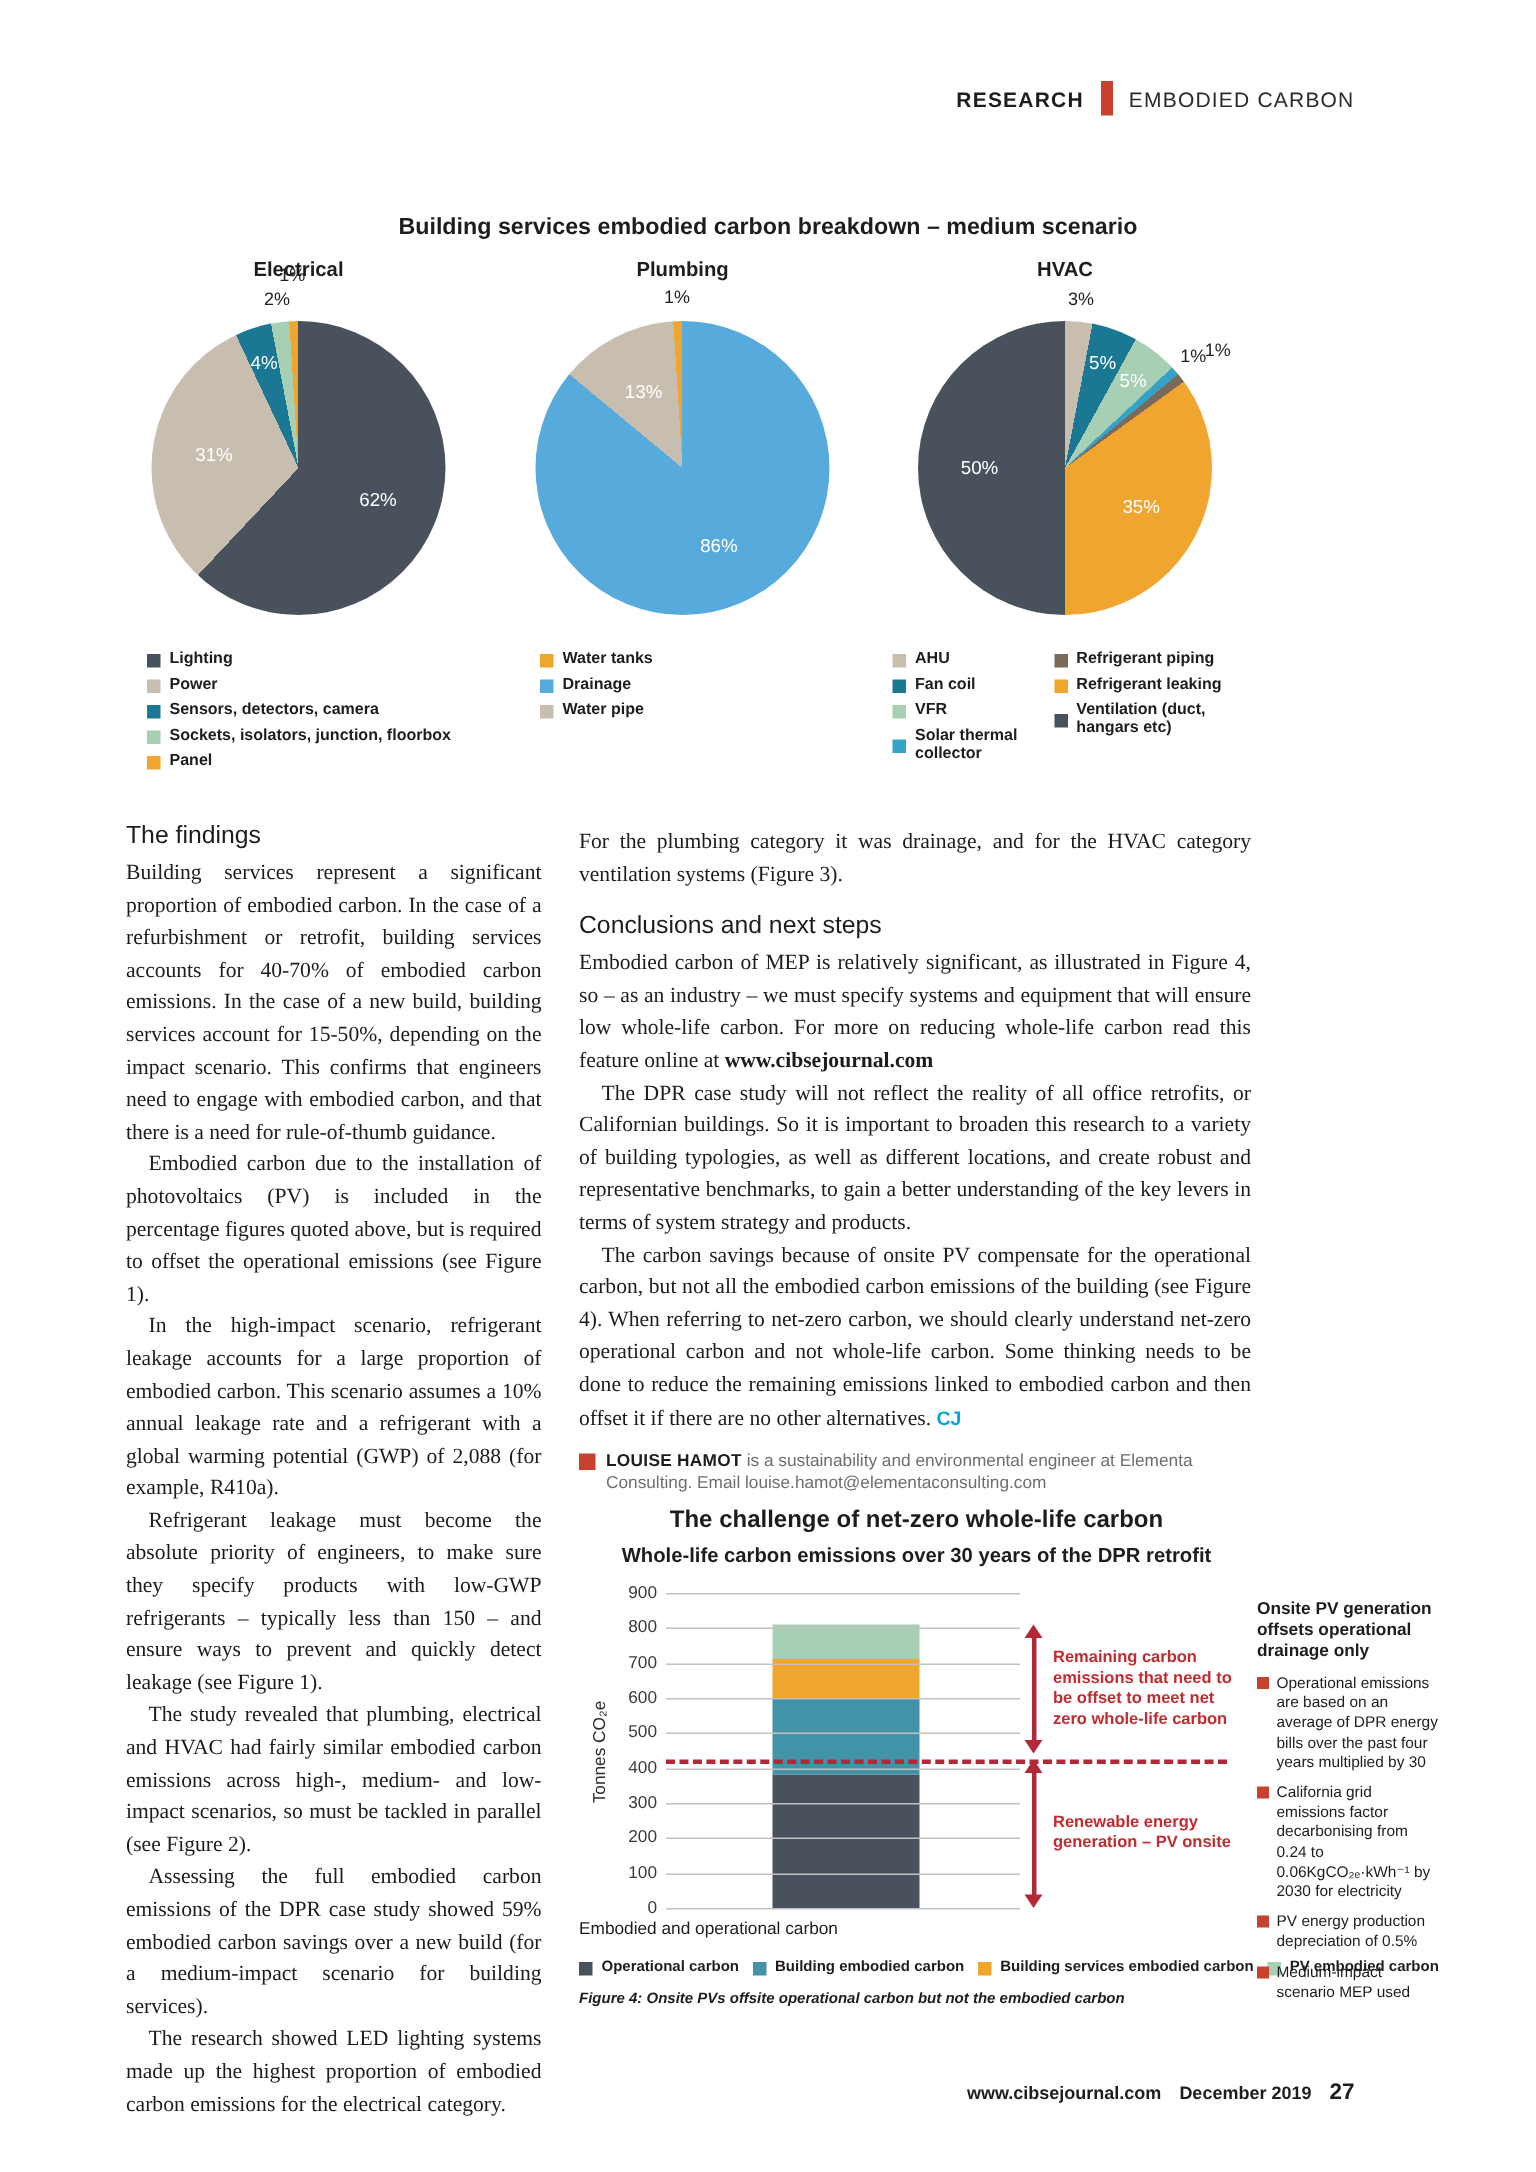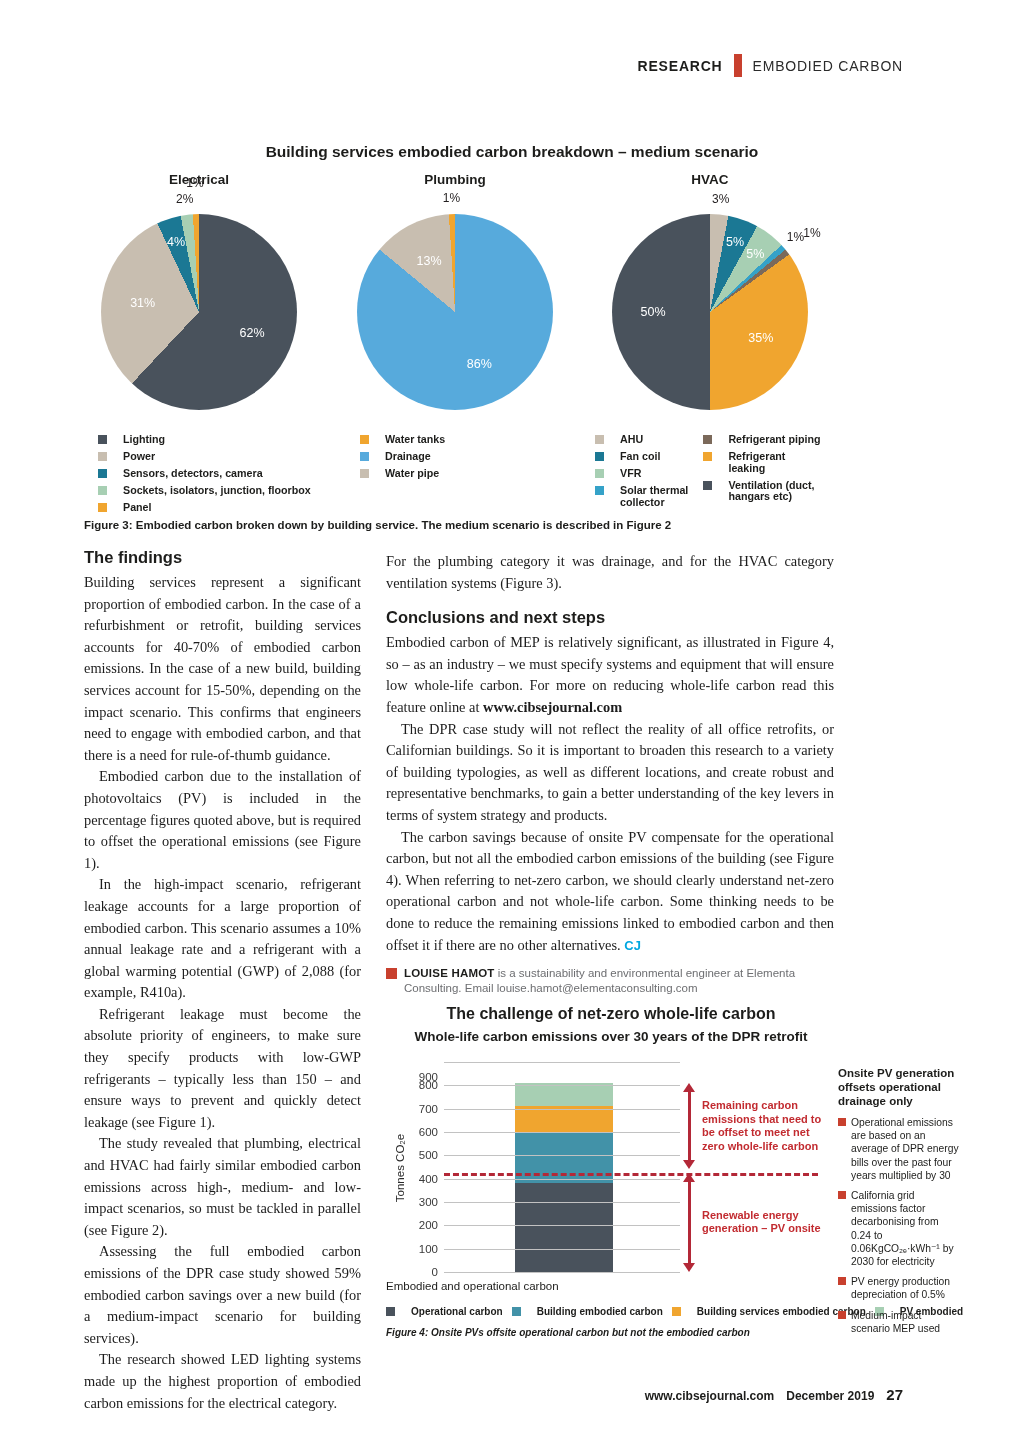--- a/index.html
+++ b/index.html
@@ -19,32 +19,32 @@
   .pie-widget{position:absolute;top:172px;width:230px;}
   .pie-widget h3{margin:0;text-align:center;font-size:13.5px;font-weight:bold;height:20px;}
   .pie-wrap{position:relative;width:240px;height:240px;margin-left:-5px;}
   .pie-canvas{position:absolute;left:22px;top:22px;width:196px;height:196px;border-radius:50%;}
   .pie-label{position:absolute;transform:translate(-50%,-50%);font-size:12.5px;color:#fff;white-space:nowrap;}
   .pie-label.out{color:#231f20;font-size:12px;}
   .pie-legend{display:flex;gap:12px;margin-top:2px;}
   .pie-legend.pad14{padding-left:14px;}
   .pie-legend.pad20{padding-left:20px;}
   .lg-col{display:flex;flex-direction:column;}
-  .lg-item{display:flex;align-items:flex-start;margin-bottom:5.5px;font-size:10.7px;font-weight:bold;line-height:11.5px;gap:10px;}
+  .lg-item{display:flex;align-items:center;margin-bottom:5.5px;font-size:10.7px;font-weight:bold;line-height:11.5px;}
   .lg-item .sw{display:inline-block;flex:0 0 9px;width:9px;height:9px;margin-right:6px;margin-top:1px;}
   .fig3-caption{position:absolute;top:519px;left:84px;margin:0;font-size:11.5px;font-weight:bold;}
 
   
   .col{position:absolute;}
   .col-left{top:548px;left:84px;width:277px;}
   .col-right{top:551px;left:386px;width:448px;}
   .col p{font-family:"Liberation Serif","DejaVu Serif",serif;font-size:14.4px;line-height:21.6px;
          margin:0;text-align:justify;color:#1c1c1c;}
   .col p + p{text-indent:15px;}
-  .subhead{font-size:16.5px;font-weight:bold;margin:0 0 5px 0;}
+  .subhead{font-size:16.5px;font-weight:normal;margin:0 0 5px 0;}
   .col-right .subhead{margin-top:14px;}
   .bold-link{font-weight:bold;color:#1c1c1c;text-decoration:none;}
   .cj{font-family:"Liberation Sans","DejaVu Sans",sans-serif;color:#00a7e1;font-weight:bold;font-size:13px;}
   .author{display:flex;gap:7px;margin-top:10px;}
   .author .sq{flex:0 0 11px;width:11px;height:11px;background:#c8402e;margin-top:2px;}
   .col-right .author p{font-family:"Liberation Sans","DejaVu Sans",sans-serif;font-size:11.5px;
                        line-height:15px;text-align:left;text-indent:0;color:#6d6e71;}
   .author b{color:#1d1d1b;letter-spacing:.2px;}
 
   
@@ -200,21 +200,20 @@
             <span>Refrigerant leaking</span>
           </div>
           <div class="lg-item">
             <span class="sw" style="background: rgb(73, 82, 92);"></span>
             <span>Ventilation (duct, hangars etc)</span>
           </div>
         </div>
       </div>
   </div>
 
-  <p class="fig3-caption">Figure 3: Embodied carbon broken down by building service. The medium scenario is described in Figure 2</p>
 
   <section class="col col-left">
     <h3 class="subhead">The findings</h3>
     <p>Building services represent a significant proportion of embodied carbon. In the case of a refurbishment or retrofit, building services accounts for 40-70% of embodied carbon emissions. In the case of a new build, building services account for 15-50%, depending on the impact scenario. This confirms that engineers need to engage with embodied carbon, and that there is a need for rule-of-thumb guidance.</p>
     <p>Embodied carbon due to the installation of photovoltaics (PV) is included in the percentage figures quoted above, but is required to offset the operational emissions (see Figure 1).</p>
     <p>In the high-impact scenario, refrigerant leakage accounts for a large proportion of embodied carbon. This scenario assumes a 10% annual leakage rate and a refrigerant with a global warming potential (GWP) of 2,088 (for example, R410a).</p>
     <p>Refrigerant leakage must become the absolute priority of engineers, to make sure they specify products with low-GWP refrigerants – typically less than 150 – and ensure ways to prevent and quickly detect leakage (see Figure 1).</p>
     <p>The study revealed that plumbing, electrical and HVAC had fairly similar embodied carbon emissions across high-, medium- and low-impact scenarios, so must be tackled in parallel (see Figure 2).</p>
     <p>Assessing the full embodied carbon emissions of the DPR case study showed 59% embodied carbon savings over a new build (for a medium-impact scenario for building services).</p>
     <p>The research showed LED lighting systems made up the highest proportion of embodied carbon emissions for the electrical category.</p>
@@ -268,21 +267,21 @@
         <span class="bc-tick" style="top: 120.667px;">400</span>
         <div class="bc-grid" style="top: 97.3333px;"></div>
         <span class="bc-tick" style="top: 97.3333px;">500</span>
         <div class="bc-grid" style="top: 74px;"></div>
         <span class="bc-tick" style="top: 74px;">600</span>
         <div class="bc-grid" style="top: 50.6667px;"></div>
         <span class="bc-tick" style="top: 50.6667px;">700</span>
         <div class="bc-grid" style="top: 27.3333px;"></div>
         <span class="bc-tick" style="top: 27.3333px;">800</span>
         <div class="bc-grid" style="top: 4px;"></div>
-        <span class="bc-tick" style="top: 19px;">900</span>
+        <span class="bc-tick" style="top: 4px;">900</span>
       </div>
     <p class="bc-xlabel">Embodied and operational carbon</p>
     <div class="bc-legend">
         <div class="lg-item">
           <span class="sw" style="background: rgb(73, 82, 92);"></span>
           <span>Operational carbon</span>
         </div>
         <div class="lg-item">
           <span class="sw" style="background: rgb(66, 146, 168);"></span>
           <span>Building embodied carbon</span>

